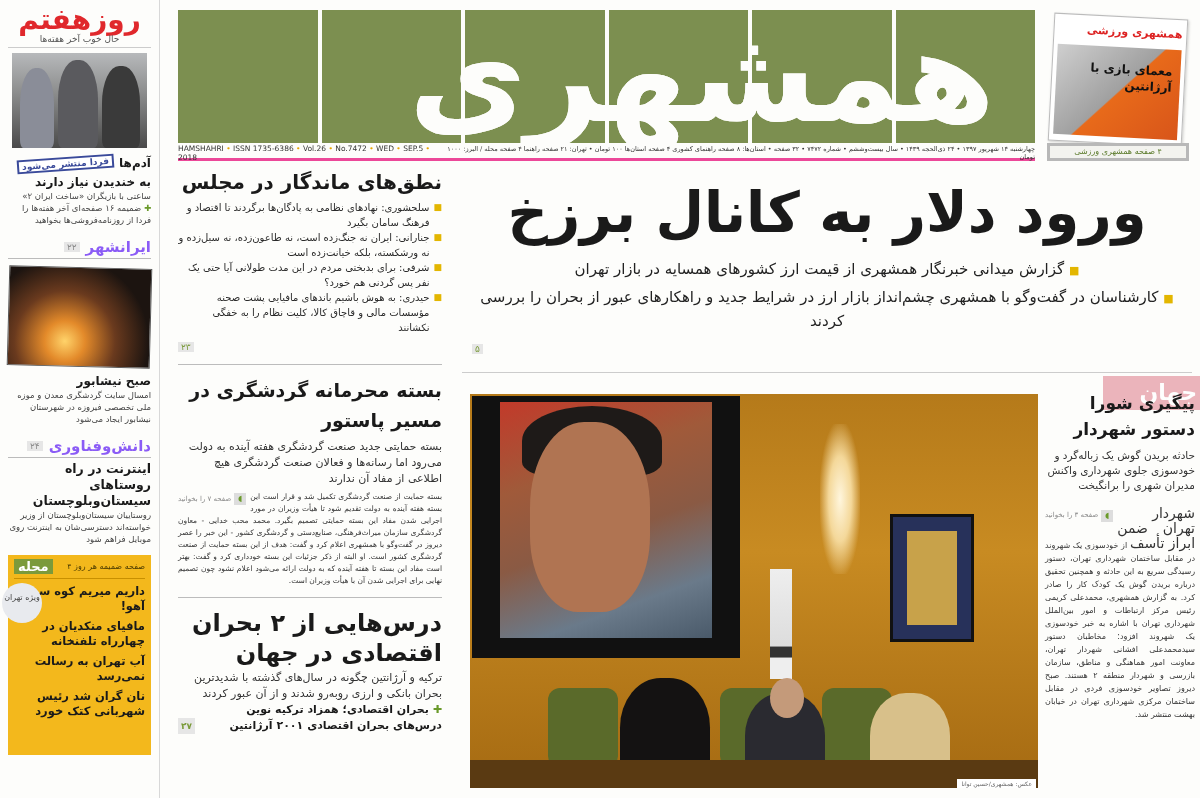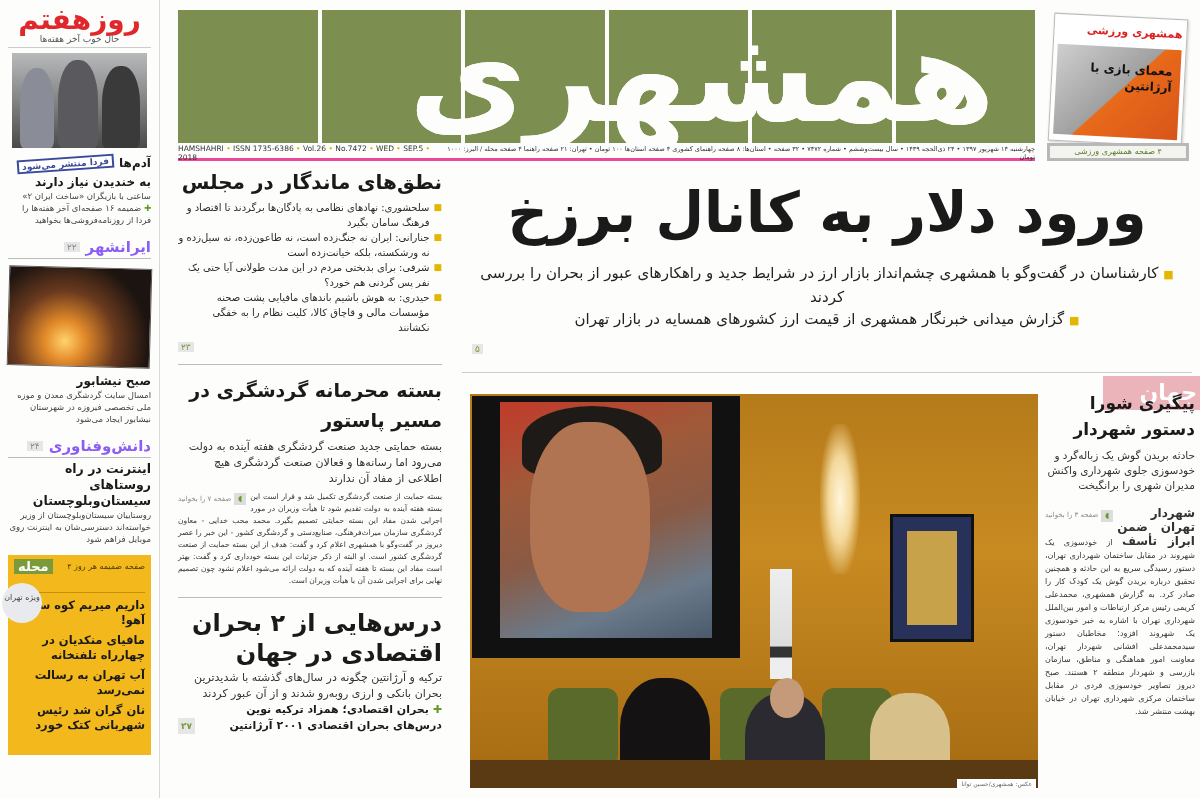--- a/index.html
+++ b/index.html
@@ -16,21 +16,21 @@
   .figure { position: absolute; bottom: 0; border-radius: 45% 45% 10% 10%; }
   .stamp { display: inline-block; border: 2px solid #3a4a9a; color: #3a4a9a; font-size: 9px; padding: 0 3px; transform: rotate(-4deg); font-weight: bold; background: #fff; }
   .lc-head { font-weight: bold; font-size: 12px; line-height: 16px; margin-top: 3px; }
   .lc-text { font-size: 8.5px; line-height: 12px; color: #444; }
   .plus { color: #6a9a2a; font-weight: bold; }
   .sec-title { display: flex; justify-content: flex-end; align-items: center; gap: 6px; border-bottom: 1px solid #bbb; padding: 2px 0; margin-top: 10px; }
   .sec-title .name { font-weight: bold; font-size: 15px; color: #8b5cf6; }
   .sec-title .num { font-size: 9px; color: #8a8a8a; background: #e6e6e6; padding: 0 3px; }
   .photo-sunset { height: 100px; margin: 8px 0 6px 0; background: radial-gradient(circle at 40% 75%, #ffd36a 0%, #e38a2a 18%, #6a3a1e 45%, #1c1410 75%); transform: rotate(1.5deg); border: 1px solid #555; }
   .yellow-box { background: #f3b81c; margin-top: 10px; padding: 4px 6px 6px 6px; height: 200px; position: relative; }
-  .yb-top { display: flex; justify-content: space-between; align-items: center; font-size: 8px; color: #4a3a00; border-bottom: 1px solid #c89000; padding-bottom: 18px; }
+  .yb-top { display: flex; justify-content: space-between; align-items: center; font-size: 8px; color: #4a3a00; border-bottom: 1px solid #c89000; padding-bottom: 4px; }
   .yb-logo { background: #7b9a3b; color: #fff; font-size: 13px; font-weight: bold; padding: 0 4px; }
   .yb-item { font-weight: bold; font-size: 11.5px; line-height: 15px; margin-top: 5px; }
   .yb-badge { position: absolute; left: -6px; top: 28px; width: 40px; height: 40px; border-radius: 50%; background: #e8eaee; font-size: 8px; text-align: center; padding-top: 10px; line-height: 10px; color: #444; }
 
   
   #masthead { position: absolute; left: 178px; top: 10px; width: 857px; height: 133px; display: flex; gap: 4px; }
   .mast-block { flex: 1; background: #7c8f50; position: relative; overflow: hidden; }
   .mast-title { position: absolute; right: 40px; top: 0; height: 133px; font-size: 128px; color: #fdfdfb; font-weight: bold; line-height: 133px; direction: rtl; letter-spacing: 6px; text-shadow: 0 0 0 #fdfdfb; }
   #infobar { position: absolute; left: 178px; top: 147px; width: 857px; height: 14px; display: flex; justify-content: space-between; font-size: 7.5px; color: #333; align-items: center; border-bottom: 3px solid #ec4899; }
   #infobar .dot { color: #e6a400; }
@@ -79,21 +79,21 @@
   .chair { position: absolute; bottom: 20px; width: 70px; height: 80px; background: #5a6a2a; border-radius: 12px; }
   .person { position: absolute; bottom: 0; border-radius: 45% 45% 0 0; }
   .photo-credit { position: absolute; right: 2px; bottom: 0; font-size: 6px; color: #666; background: #fff; padding: 1px 4px; direction: rtl; }
 
   
   #right-col { position: absolute; left: 1045px; top: 380px; width: 150px; height: 418px; }
   .rc-kicker { position: absolute; left: 58px; top: -4px; width: 100px; height: 34px; background: #e8a8b0; color: #fff; font-weight: bold; font-size: 22px; text-align: right; padding-right: 6px; line-height: 34px; opacity: 0.85; direction: rtl; }
   .rc-title { position: relative; font-weight: bold; font-size: 17px; line-height: 26px; padding-top: 10px; }
   .rc-lede { font-size: 10.5px; line-height: 15px; color: #333; margin-top: 6px; }
   .rc-body { font-size: 8px; line-height: 13px; color: #333; text-align: justify; margin-top: 14px; }
-  .rc-sub { font-weight: bold; font-size: 12px; }
+  .rc-sub { font-weight: normal; font-size: 14px; }
 </style>
 </head>
 <body>
 
 <div id="left-col">
   <div class="rooz-logo rtl">روزهفتم</div>
   <div class="rooz-sub rtl">حال خوب آخر هفته‌ها</div>
   <div class="photo photo-friends">
     <div class="figure" style="left:8px;width:34px;height:80px;background:#8a8d98;"></div>
     <div class="figure" style="left:46px;width:40px;height:88px;background:#5a5a5e;"></div>
@@ -205,22 +205,22 @@
   <div class="mc-lede" style="margin-top:2px;">ترکیه و آرژانتین چگونه در سال‌های گذشته با شدیدترین بحران بانکی و ارزی روبه‌رو شدند و از آن عبور کردند</div>
   <div class="plus-bullet"><span class="plus">✚</span> <span>بحران اقتصادی؛ همزاد ترکیه نوین</span></div>
   <div class="plus-bullet">
     <span>درس‌های بحران اقتصادی ۲۰۰۱ آرژانتین</span>
     <span class="page-ref" style="float:left;">۲۷</span>
   </div>
 </div>
 
 <div id="lead" class="rtl">
   <div class="lead-title">ورود دلار به کانال برزخ</div>
+  <div class="lead-sub"><span class="sq">■</span> <span>گزارش میدانی خبرنگار همشهری از قیمت ارز کشورهای همسایه در بازار تهران</span></div>
   <div class="lead-sub" style="margin-top:4px;"><span class="sq">■</span> <span>کارشناسان در گفت‌وگو با همشهری چشم‌انداز بازار ارز در شرایط جدید و راهکارهای عبور از بحران را بررسی کردند</span></div>
-  <div class="lead-sub"><span class="sq">■</span> <span>گزارش میدانی خبرنگار همشهری از قیمت ارز کشورهای همسایه در بازار تهران</span></div>
   <span class="lead-ref">۵</span>
 </div>
 <div id="lead-sep"></div>
 
 <div id="main-photo">
   <div class="lamp"></div>
   <div class="tv">
     <div class="tv-screen">
       <div class="tv-hair"></div>
       <div class="tv-face"></div>

